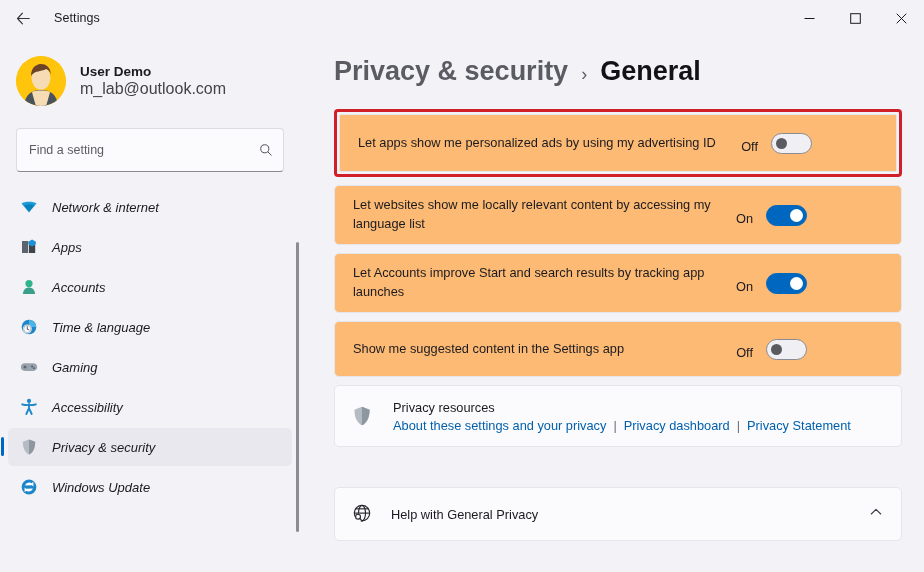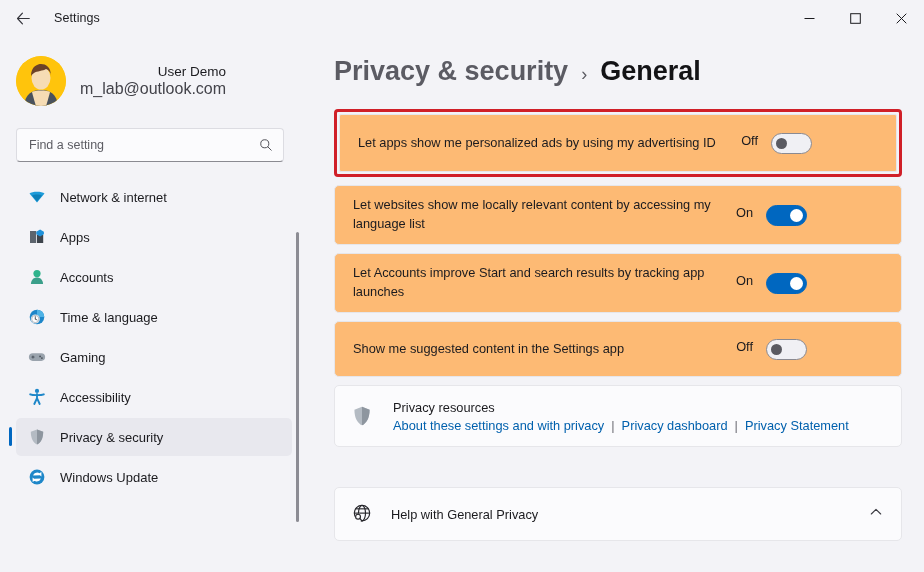--- a/index.html
+++ b/index.html
@@ -86,33 +86,32 @@
     width: 50px; height: 50px;
     border-radius: 50%;
     overflow: hidden;
     flex: 0 0 50px;
     position: relative;
     background: #ffc40c;
   }
   .profile-text { display: flex; flex-direction: column; gap: 1px; }
   .profile-name {
     font-size: 13.5px;
-    font-weight: normal;
-    color: #1b1b1f;
-    text-align: right;
+    font-weight: bold;
+    color: #1b1b1f;
   }
   .profile-email {
     font-size: 16px;
     color: #43434a;
   }
 
   .search-wrap {
     margin: 22px 0 0 16px;
     width: 268px;
-    height: 34px;
+    height: 44px;
     background: #fbfbfd;
     border: 1px solid #dcdce2;
     border-bottom: 1px solid #8a8a91;
     border-radius: 4px;
     display: flex;
     align-items: center;
     padding: 0 10px 0 12px;
   }
   .search-wrap input {
     flex: 1 1 auto;
@@ -123,22 +122,23 @@
     font-size: 12.5px;
     color: #1b1b1f;
   }
   .search-wrap input::placeholder { color: #5d5d64; }
 
   .nav {
     margin-top: 16px;
     flex: 1 1 auto;
     overflow: hidden;
     position: relative;
-    padding-left: 16px;
+    padding-left: 8px;
     padding-right: 18px;
+    font-style: italic;
   }
   .nav-item {
     height: 38px;
     display: flex;
     align-items: center;
     gap: 14px;
     border-radius: 5px;
     padding-left: 12px;
     position: relative;
     cursor: pointer;
@@ -246,21 +246,21 @@
     flex: 1 1 auto;
     font-size: 12.8px;
     color: #1b1b1f;
     line-height: 1.45;
     padding-right: 18px;
     max-width: 380px;
   }
 
   .toggle-group {
     display: flex;
-    align-items: flex-start;
+    align-items: flex-end;
     gap: 13px;
     flex: 0 0 auto;
   }
   .toggle-state {
     font-size: 12.8px;
     color: #1b1b1f;
     min-width: 20px;
     text-align: right;
   }
   .toggle {
@@ -558,21 +558,21 @@
         <div class="res-card">
           <span class="nav-icon" style="width:22px;height:22px;flex:0 0 22px;">
             <svg width="22" height="22" viewBox="0 0 18 18">
               <path d="M9 1.4 L15.2 3.8 C15.2 10.5 12.8 14.7 9 16.6 C5.2 14.7 2.8 10.5 2.8 3.8 Z" fill="#b4bbc3"></path>
               <path d="M9 1.4 L15.2 3.8 C15.2 10.5 12.8 14.7 9 16.6 Z" fill="#8e969f"></path>
             </svg>
           </span>
           <div class="res-texts">
             <div class="res-title">Privacy resources</div>
             <div class="res-links">
-              <a>About these settings and with privacy</a>
+              <a>About these settings and your privacy</a>
               <span class="res-divider">|</span>
               <a>Privacy dashboard</a>
               <span class="res-divider">|</span>
               <a>Privacy Statement</a>
             </div>
           </div>
         </div>
 
         <div class="help-gap"></div>
 

